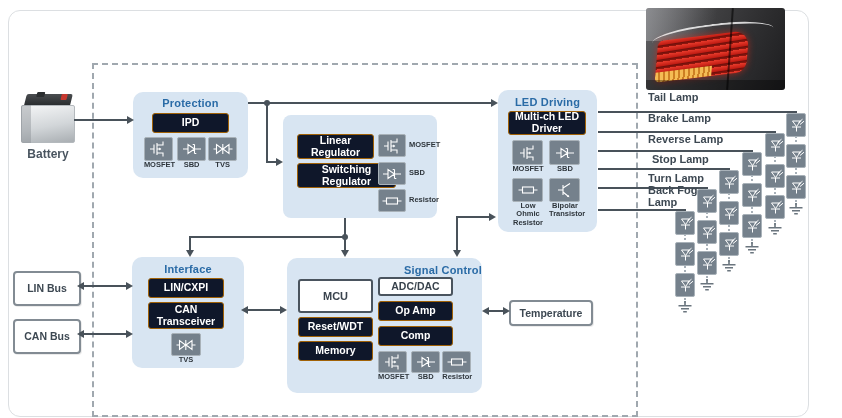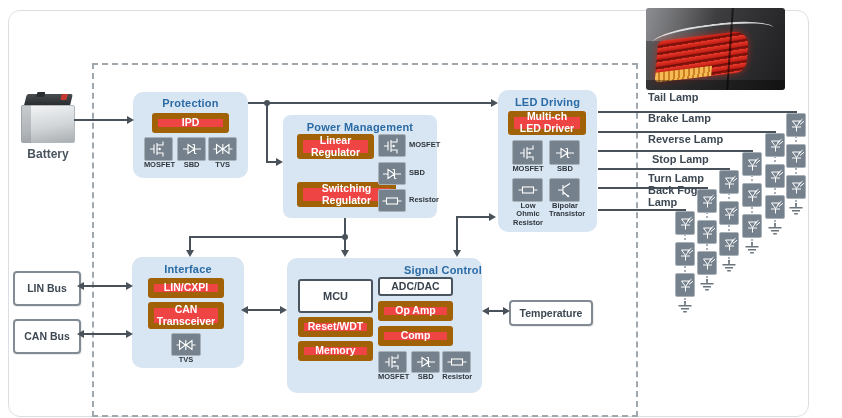--- a/index.html
+++ b/index.html
@@ -7,21 +7,21 @@
          font-family:"Liberation Sans",sans-serif;}
   .abs{position:absolute;}
   .card{position:absolute;left:8px;top:10px;width:799px;height:405px;
         border:1px solid #dcdfe2;border-radius:12px;background:#fff;}
   .boundary{position:absolute;left:92px;top:63px;width:542px;height:350px;
             border:2px dashed #a0a8af;}
   
   .panel{position:absolute;background:#d8e5f2;border-radius:10px;}
   .p-title{position:absolute;left:0;right:0;text-align:center;font-size:11px;font-weight:bold;
            color:#2a6ba6;letter-spacing:.2px;}
-  .chip{position:absolute;background:#ef4444;border:6px solid #a16207;color:#fff;
+  .chip{position:absolute;background:#0f172a;border:1px solid #a16207;color:#fff;
         font-size:10.5px;font-weight:bold;border-radius:3px;display:flex;align-items:center;
         justify-content:center;text-align:center;line-height:1.1;padding:1px 2px;box-sizing:border-box;}
   .chip.white{background:#fff;color:#39434d;border:2px solid #4a545e;}
   .ib{background:#75818c;border:1px solid #a9b2b9;border-radius:2px;display:flex;
       align-items:center;justify-content:center;box-sizing:border-box;}
   .ib svg{display:block;}
   .iclabel{font-size:7.5px;font-weight:bold;color:#2f363c;text-align:center;line-height:1.1;}
   
   .wbox{position:absolute;background:#fff;border:2px solid #828b93;border-radius:4px;
         color:#3d4852;font-size:10.5px;font-weight:bold;display:flex;align-items:center;
@@ -127,23 +127,22 @@
               </div>
                <div class="iclabel">TVS</div>
             </div>
         </div>
       </div>
     </div>
   </div>
 
   <div class="panel" style="left:283px;top:115px;width:154px;height:103px;border-radius:8px;">
     <div class="rel">
-      <div class="p-title" style="top:6px;">Power Management</div>
       <div class="chip" style="left:14px;top:19px;width:77px;height:25px;">Linear Regulator</div>
-      <div class="chip" style="left:14px;top:48px;width:99px;height:25px;margin-top:19px;">Switching Regulator</div>
+      <div class="chip" style="left:14px;top:48px;width:99px;height:25px;">Switching Regulator</div>
       <div class="abs" style="left:95px;top:19px;display:flex;align-items:center;gap:3px;">
         <div class="ib" style="width:28px;height:23px;">
             <svg width="22" height="18" viewBox="0 0 22 18" fill="none" stroke="#fff" stroke-width="1.1">
               <path d="M3 9 H7 M7 4.5 V13.5 M10 3 V15 M10 5 H16 V1.5 M10 13 H16 V16.5 M10 9 H13.4"></path>
               <path d="M12.2 7.6 L14.4 9 L12.2 10.4 Z" fill="#fff" stroke="none"></path>
             </svg>
           </div>
         <div class="iclabel">MOSFET</div>
       </div>
       <div class="abs" style="left:95px;top:47px;display:flex;align-items:center;gap:3px;">

